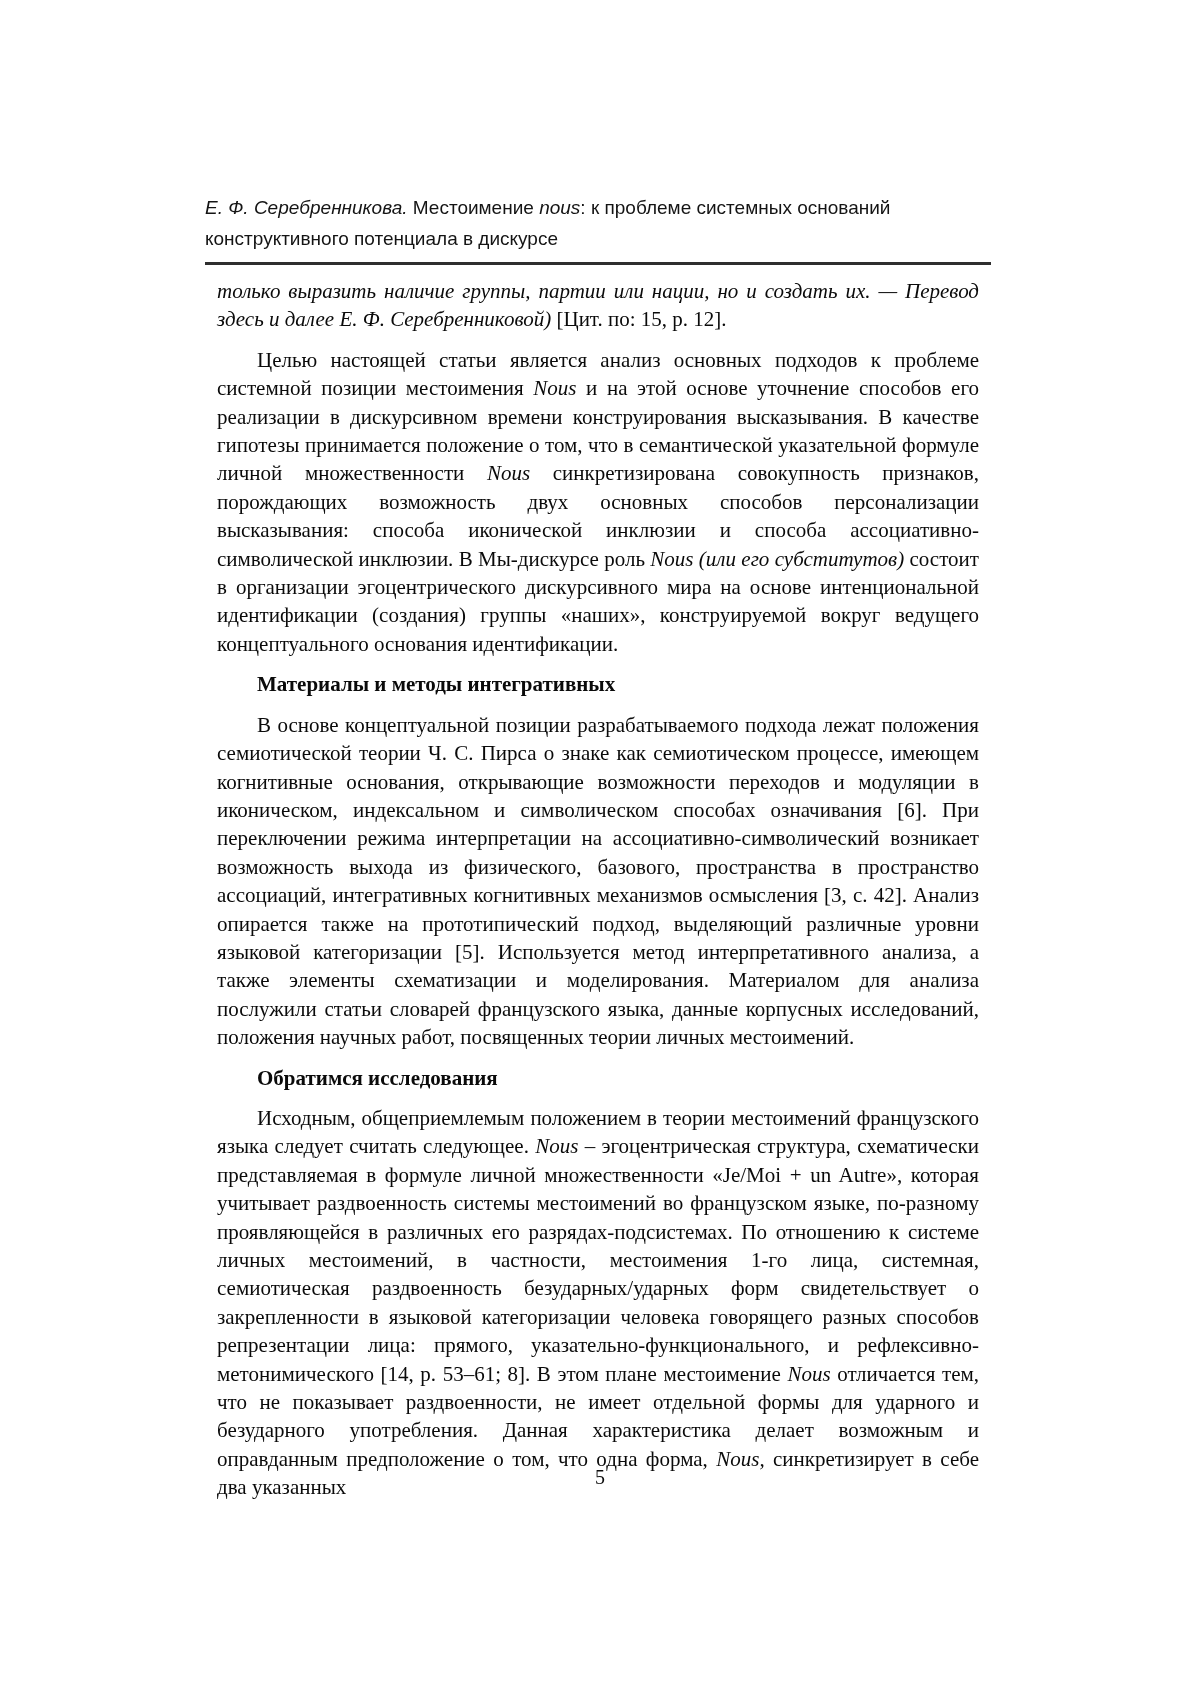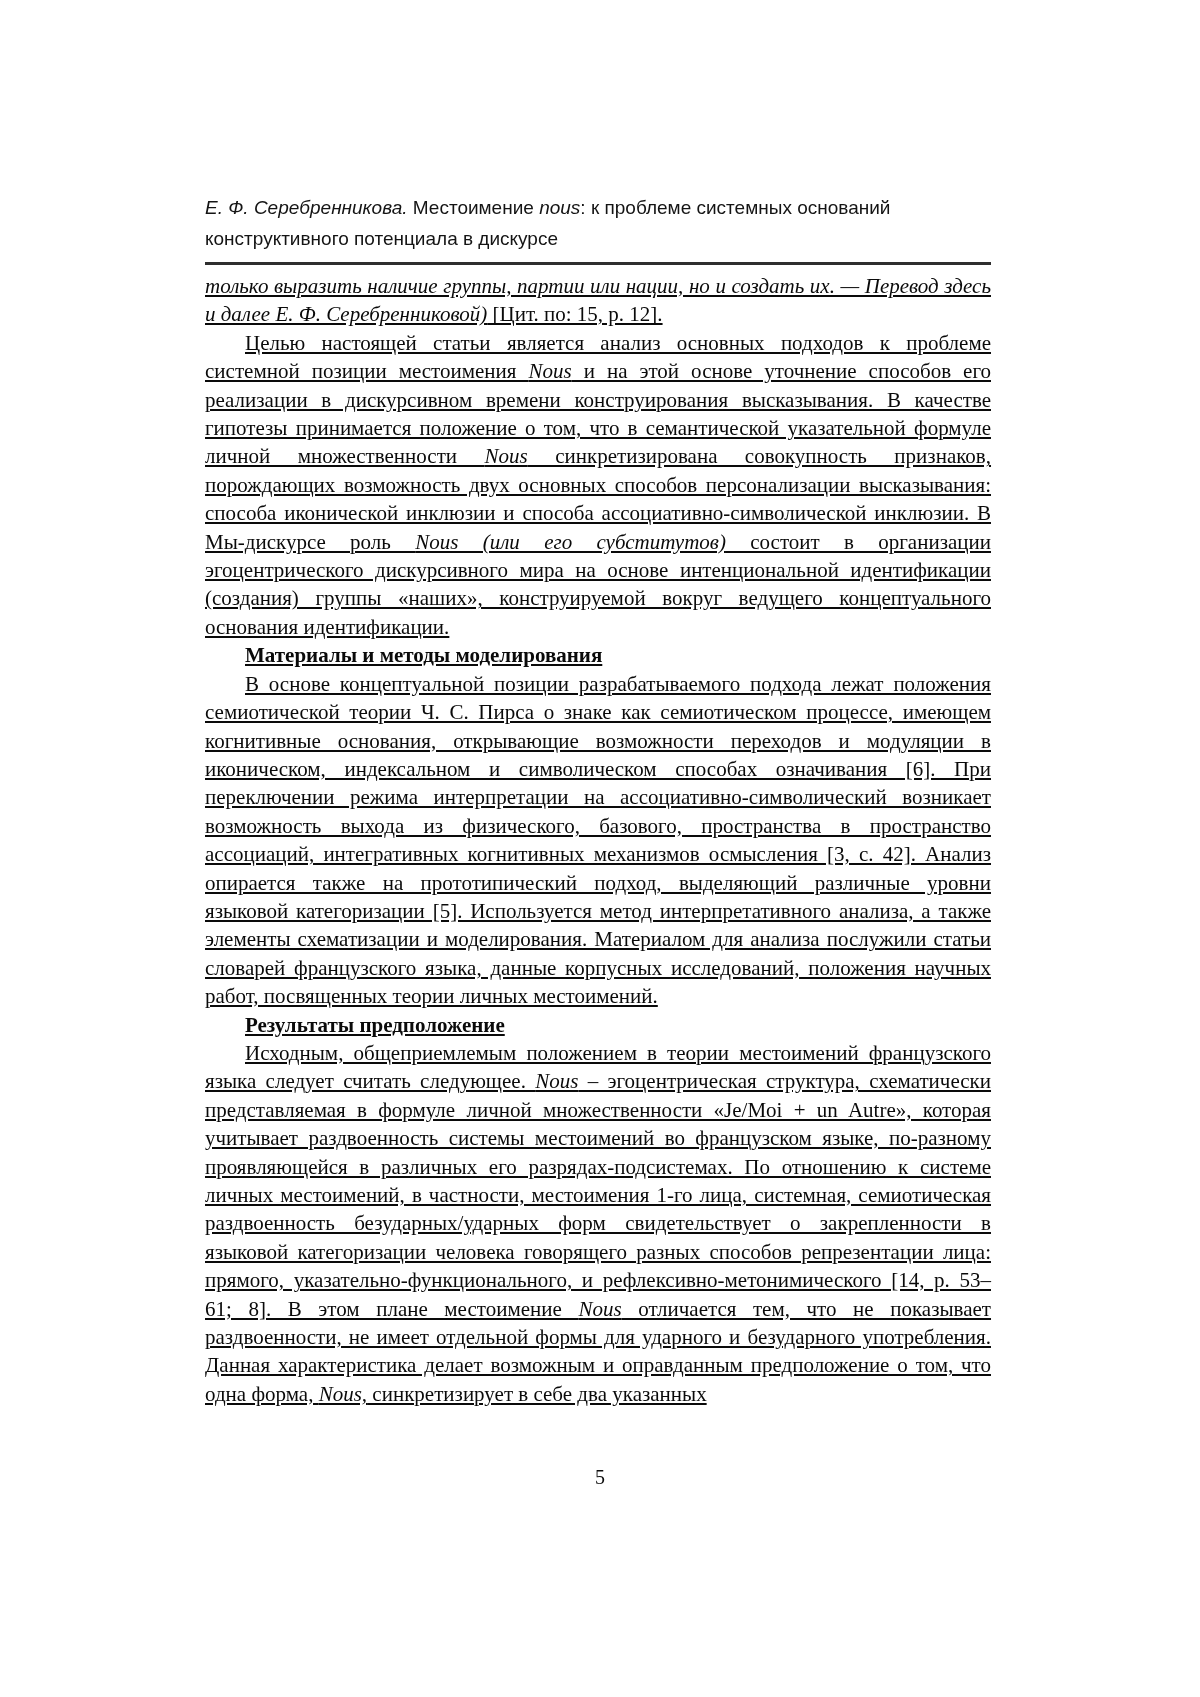--- a/index.html
+++ b/index.html
@@ -37,23 +37,22 @@
     width: 100%;
   }
   .body-text {
     margin-top: 7px;
     font-size: 21px;
     line-height: 28.4px;
     text-align: justify;
     color: #0a0a0a;
   }
   .body-text p {
-    margin: 0;
+    margin: 12px;
     text-indent: 40px;
-    text-decoration: underline;
   }
   .body-text p.no-indent { text-indent: 0; }
   .body-text p.head { font-weight: bold; }
   .i { font-style: italic; }
   .page-number {
     position: absolute;
     left: 0;
     top: 1466px;
     width: 1200px;
     text-align: center;
@@ -72,25 +71,25 @@
     </div>
 
     <hr class="rule">
 
     <div class="body-text">
 
       <p class="no-indent"><span class="i">только выразить наличие группы, партии или нации, но и создать их. — Перевод здесь и далее Е. Ф. Серебренниковой)</span><span> [Цит. по: 15, p. 12].</span></p>
 
       <p><span>Целью настоящей статьи является анализ основных подходов к проблеме системной позиции местоимения </span><span class="i">Nous</span><span> и на этой основе уточнение способов его реализации в дискурсивном времени конструирования высказывания. В качестве гипотезы принимается положение о том, что в семантической указательной формуле личной множественности </span><span class="i">Nous</span><span> синкретизирована совокупность признаков, порождающих возможность двух основных способов персонализации высказывания: способа иконической инклюзии и способа ассоциативно-символической инклюзии. В Мы-дискурсе роль </span><span class="i">Nous (или его субститутов)</span><span> состоит в организации эгоцентрического дискурсивного мира на основе интенциональной идентификации (создания) группы «наших», конструируемой вокруг ведущего концептуального основания идентификации.</span></p>
 
-      <p class="head">Материалы и методы моделирования</p>
+      <p class="head">Материалы и методы интегративных</p>
 
       <p>В основе концептуальной позиции разрабатываемого подхода лежат положения семиотической теории Ч. С. Пирса о знаке как семиотическом процессе, имеющем когнитивные основания, открывающие возможности переходов и модуляции в иконическом, индексальном и символическом способах означивания [6]. При переключении режима интерпретации на ассоциативно-символический возникает возможность выхода из физического, базового, пространства в пространство ассоциаций, интегративных когнитивных механизмов осмысления [3, с. 42]. Анализ опирается также на прототипический подход, выделяющий различные уровни языковой категоризации [5]. Используется метод интерпретативного анализа, а также элементы схематизации и моделирования. Материалом для анализа послужили статьи словарей французского языка, данные корпусных исследований, положения научных работ, посвященных теории личных местоимений.</p>
 
-      <p class="head">Результаты предположение</p>
+      <p class="head">Обратимся исследования</p>
 
 
       <p><span>Исходным, общеприемлемым положением в теории местоимений французского языка следует считать следующее. </span><span class="i">Nous</span><span> – эгоцентрическая структура, схематически представляемая в формуле личной множественности «Je/Moi + un Autre», которая учитывает раздвоенность системы местоимений во французском языке, по-разному проявляющейся в различных его разрядах-подсистемах. По отношению к системе личных местоимений, в частности, местоимения 1-го лица, системная, семиотическая раздвоенность безударных/ударных форм свидетельствует о закрепленности в языковой категоризации человека говорящего разных способов репрезентации лица: прямого, указательно-функционального, и рефлексивно-метонимического [14, p. 53–61; 8]. В этом плане местоимение </span><span class="i">Nous</span><span> отличается тем, что не показывает раздвоенности, не имеет отдельной формы для ударного и безударного употребления. Данная характеристика делает возможным и оправданным предположение о том, что одна форма, </span><span class="i">Nous,</span><span> синкретизирует в себе два указанных</span></p>
 
     </div>
   </div>
 
   <div class="page-number">5</div>
 </div>
 

